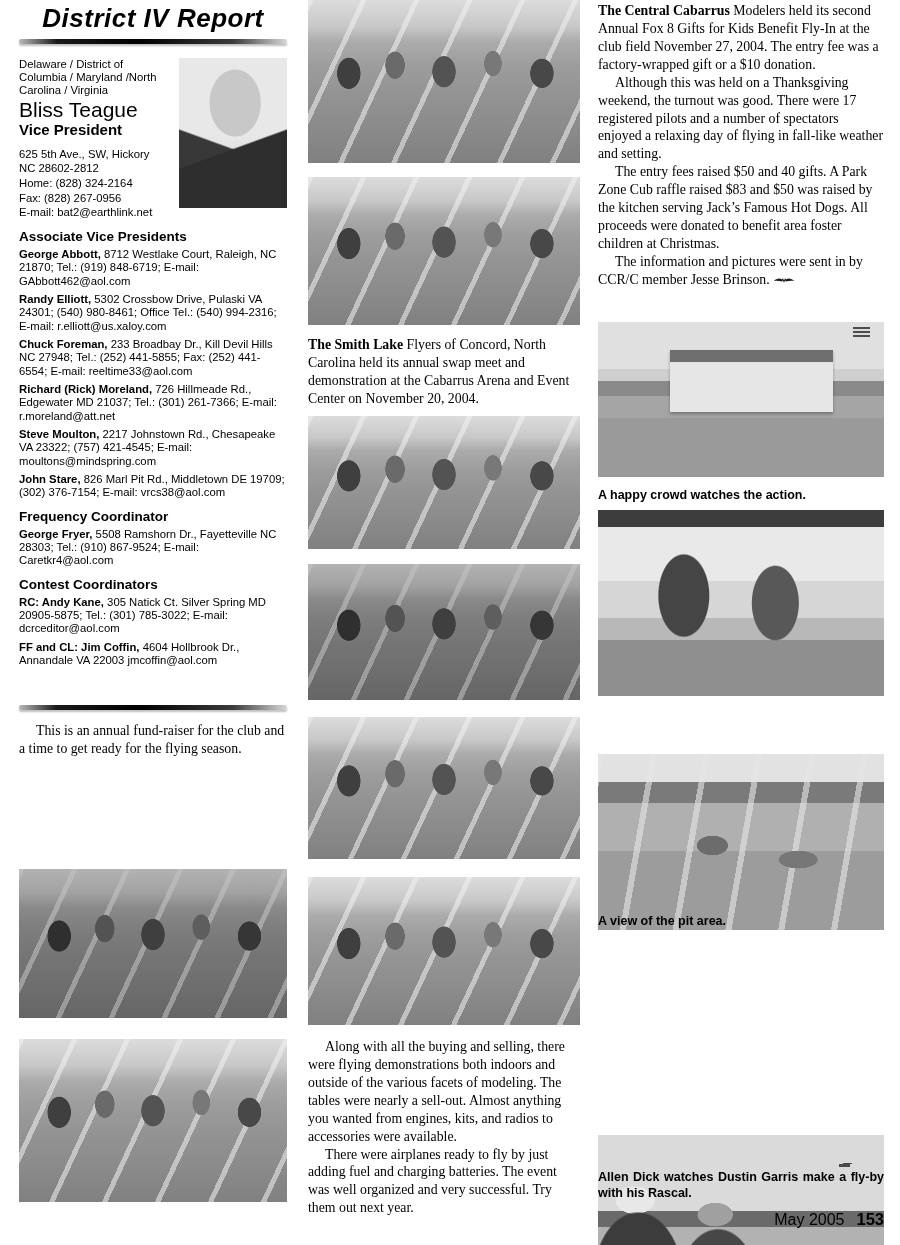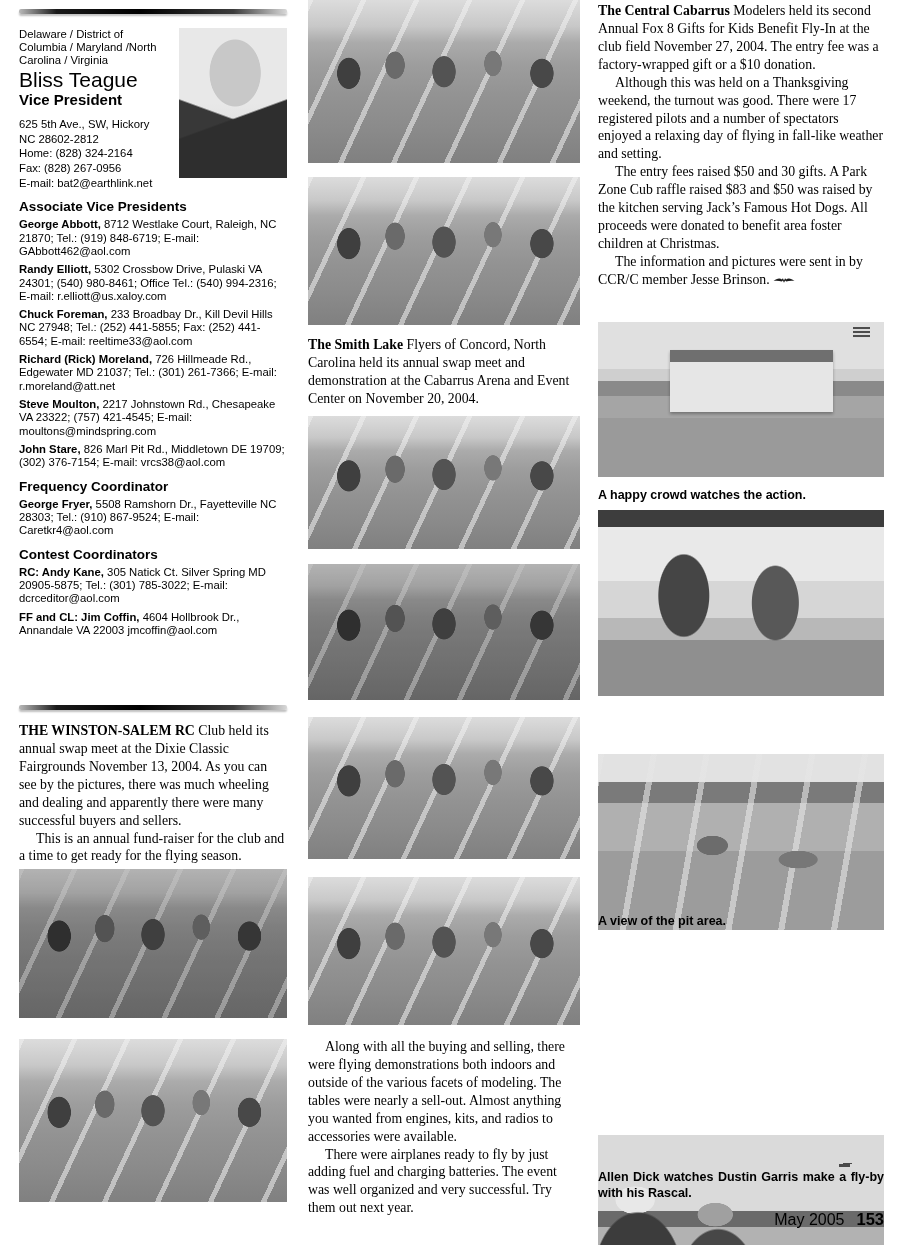--- a/index.html
+++ b/index.html
@@ -72,20 +72,21 @@
     linear-gradient(180deg,#dadada 0 42%,#6a6a6a 42% 51%,#b2b2b2 51% 64%,#a3a3a3 64% 100%);}
   .ph-sky::after{content:"";position:absolute;top:16%;right:12%;width:11px;height:3px;background:#4a4a4a;box-shadow:3px -2px 0 -1px #4a4a4a;}
   .wings svg{vertical-align:-1px;margin-left:3px;}
 </style>
 </head>
 <body>
 
 <div class="page">
 
   <div class="abs lc" style="top:4px;">
+    <div class="title">District IV Report</div>
     <div class="rule" style="margin-top:5px;"></div>
 
     <div class="officer-row">
       <div class="officer-info">
         <div class="region">Delaware / District of Columbia / Maryland /North Carolina / Virginia</div>
         <div class="name">Bliss Teague</div>
         <div class="role">Vice President</div>
         <div class="addr">
           <div>625 5th Ave., SW, Hickory</div>
           <div>NC 28602-2812</div>
@@ -109,21 +110,20 @@
     <div class="entry"><b>George Fryer,</b> <span>5508 Ramshorn Dr., Fayetteville NC 28303; Tel.: (910) 867-9524; E-mail: Caretkr4@aol.com</span></div>
 
     <div class="dir-h">Contest Coordinators</div>
     <div class="entry"><b>RC: Andy Kane,</b> <span>305 Natick Ct. Silver Spring MD 20905-5875; Tel.: (301) 785-3022; E-mail: dcrceditor@aol.com</span></div>
     <div class="entry"><b>FF and CL: Jim Coffin,</b> <span>4604 Hollbrook Dr., Annandale VA 22003  jmcoffin@aol.com</span></div>
   </div>
 
   <div class="abs lc rule" style="top:705px;"></div>
 
   <div class="abs lc serif" style="top:722px;">
-    <p><b>THE WINSTON-SALEM RC</b><span> Club held its annual swap meet at the Dixie Classic Fairgrounds November 13, 2004. As you can see by the pictures, there was much wheeling and dealing and apparently there were many successful buyers and sellers.</span></p>
     <p class="ind">This is an annual fund-raiser for the club and a time to get ready for the flying season.</p>
   </div>
 
   <div class="abs lc photo ph-hall ph-dark" style="top:869px;height:149px;"></div>
   <div class="abs lc photo ph-hall" style="top:1039px;height:163px;"></div>
 
   <div class="abs mc photo ph-hall" style="top:0;height:163px;"></div>
   <div class="abs mc photo ph-hall" style="top:177px;height:148px;"></div>
 
   <div class="abs mc serif" style="top:336px;">
@@ -136,21 +136,21 @@
   <div class="abs mc photo ph-hall" style="top:877px;height:148px;"></div>
 
   <div class="abs mc serif" style="top:1038px;">
     <p class="ind">Along with all the buying and selling, there were flying demonstrations both indoors and outside of the various facets of modeling. The tables were nearly a sell-out. Almost anything you wanted from engines, kits, and radios to accessories were available.</p>
     <p class="ind">There were airplanes ready to fly by just adding fuel and charging batteries. The event was well organized and very successful. Try them out next year.</p>
   </div>
 
   <div class="abs rc serif" style="top:2px;">
     <p><b>The Central Cabarrus</b><span> Modelers held its second Annual Fox 8 Gifts for Kids Benefit Fly-In at the club field November 27, 2004. The entry fee was a factory-wrapped gift or a $10 donation.</span></p>
     <p class="ind">Although this was held on a Thanksgiving weekend, the turnout was good. There were 17 registered pilots and a number of spectators enjoyed a relaxing day of flying in fall-like weather and setting.</p>
-    <p class="ind">The entry fees raised $50 and 30 gifts. A Park Zone Cub raffle raised $83 and $50 was raised by the kitchen serving Jack’s Famous Hot Dogs. All proceeds were donated to benefit area foster children at Christmas.</p>
+    <p class="ind">The entry fees raised $50 and 40 gifts. A Park Zone Cub raffle raised $83 and $50 was raised by the kitchen serving Jack’s Famous Hot Dogs. All proceeds were donated to benefit area foster children at Christmas.</p>
     <p class="ind"><span>The information and pictures were sent in by CCR/C member Jesse Brinson.</span><span class="wings"><svg width="22" height="9" viewBox="0 0 40 14">
             <path d="M1,8 C6,3 13,2 16,5 L18,3 L20,7 L22,3 L24,5 C27,2 34,3 39,8 C33,7 28,8 24,9 L22,7 L20,11 L18,7 L16,9 C12,8 7,7 1,8 Z" fill="#1c1c1c"></path>
           </svg></span></p>
   </div>
 
   <div class="abs rc photo ph-field" style="top:322px;height:155px;"></div>
   <div class="abs rc cap" style="top:487px;">A happy crowd watches the action.</div>
 
   <div class="abs rc photo ph-kitchen" style="top:510px;height:186px;"></div>
 

